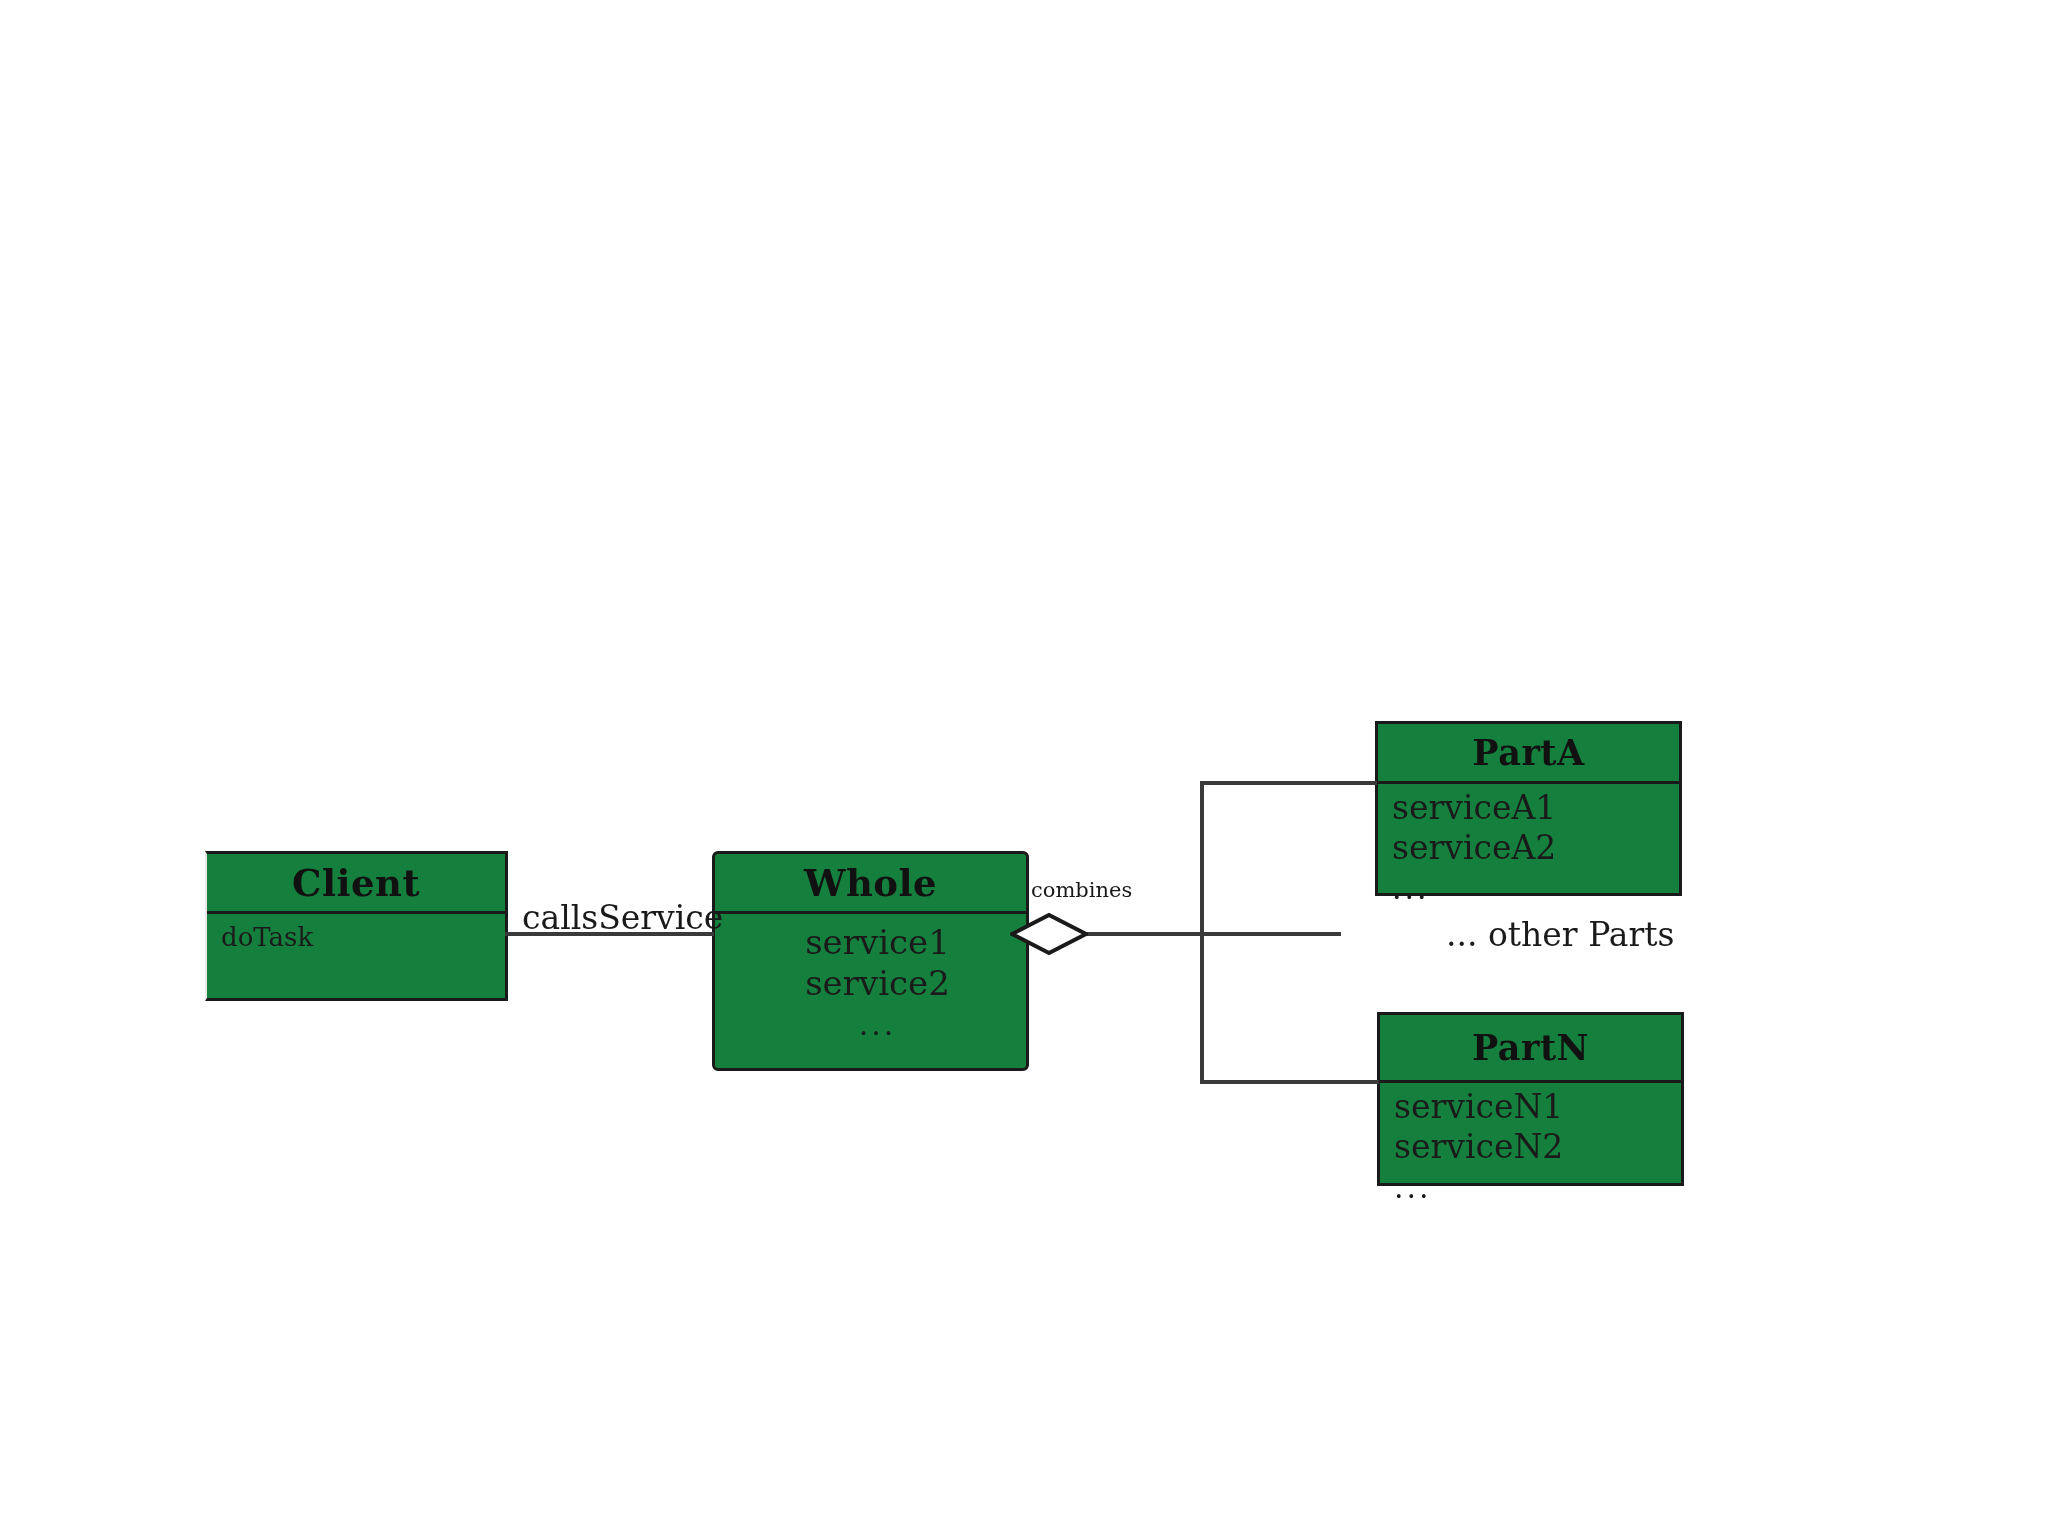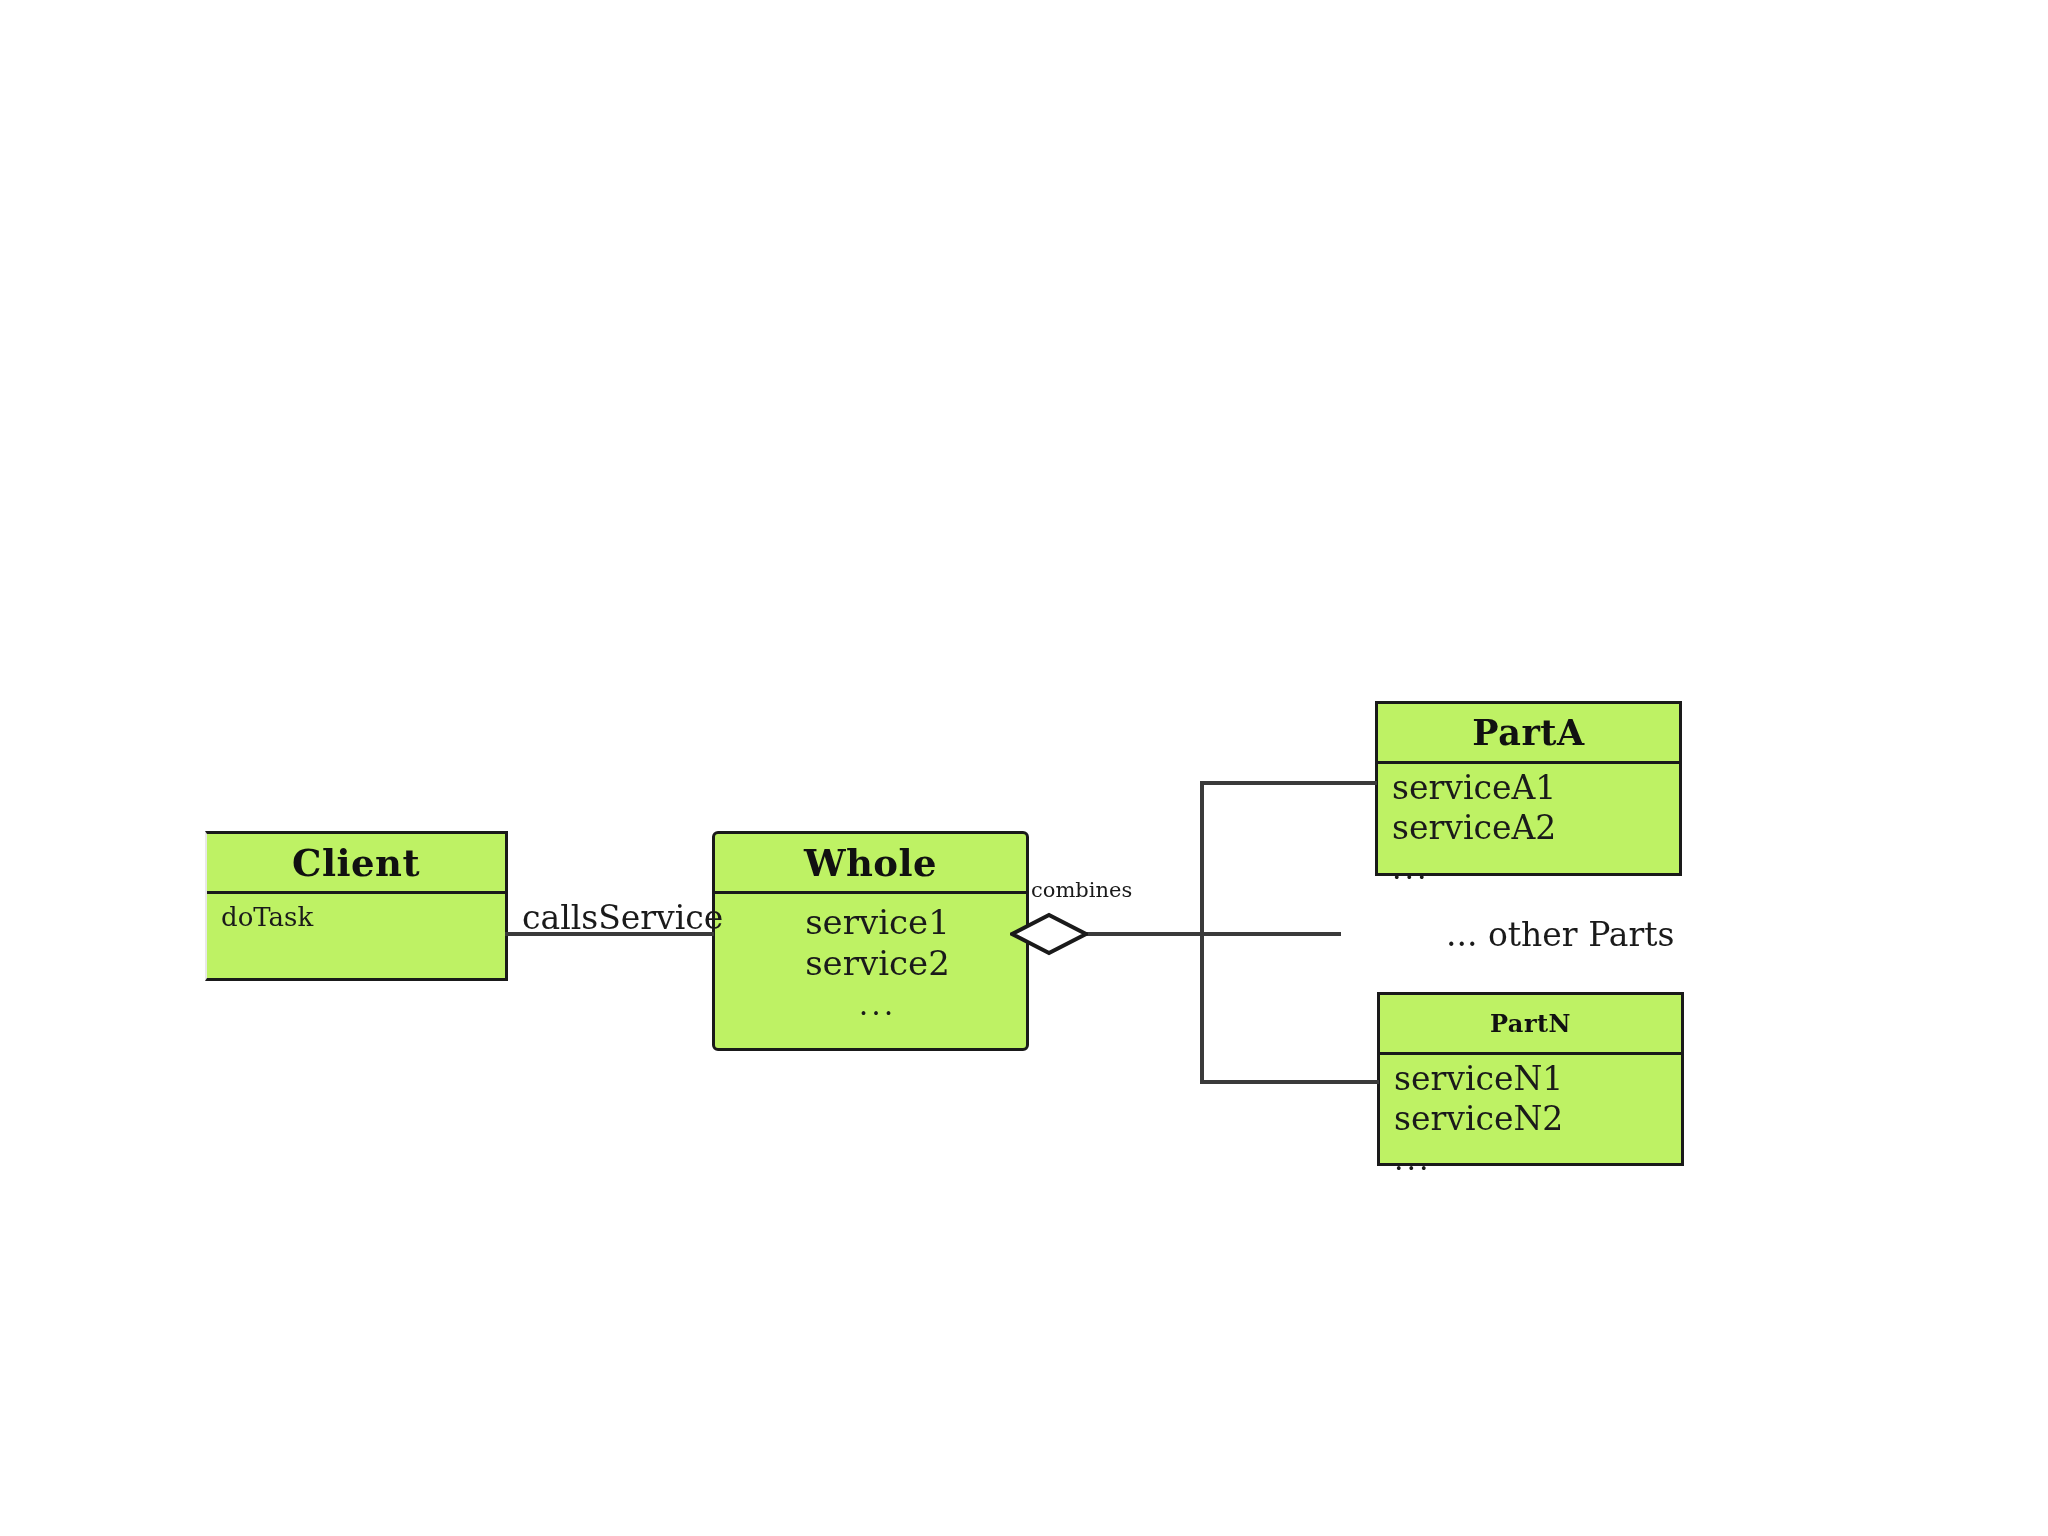--- a/index.html
+++ b/index.html
@@ -14,22 +14,23 @@
     height: 1536px;
     background: #ffffff;
     overflow: hidden;
     font-family: "DejaVu Serif", "Liberation Serif", serif;
   }
 
   
   .uml-class {
     position: absolute;
     box-sizing: border-box;
-    background: #bef264;
+    background: #15803d;
     border: 3px solid #1a1a1a;
+    margin-top: 20px;
   }
   .uml-class .class-title {
     box-sizing: border-box;
     width: 100%;
     text-align: center;
     font-weight: bold;
     color: #111111;
     letter-spacing: 0.5px;
     border-bottom: 3px solid #1a1a1a;
     display: flex;
@@ -68,21 +69,21 @@
 
   #class-parta {
     left: 1375px; top: 701px; width: 307px; height: 175px;
   }
   #class-parta .class-title { height: 60px; font-size: 35px; }
   #class-parta .class-members { font-size: 33px; padding-top: 4px; }
 
   #class-partn {
     left: 1377px; top: 992px; width: 307px; height: 174px;
   }
-  #class-partn .class-title { height: 60px; font-size: 24px; }
+  #class-partn .class-title { height: 68px; font-size: 35px; }
   #class-partn .class-members { font-size: 33px; padding-top: 4px; }
 
   
   .line-h {
     position: absolute;
     height: 4px;
     background: #3a3a3a;
   }
   .line-v {
     position: absolute;

